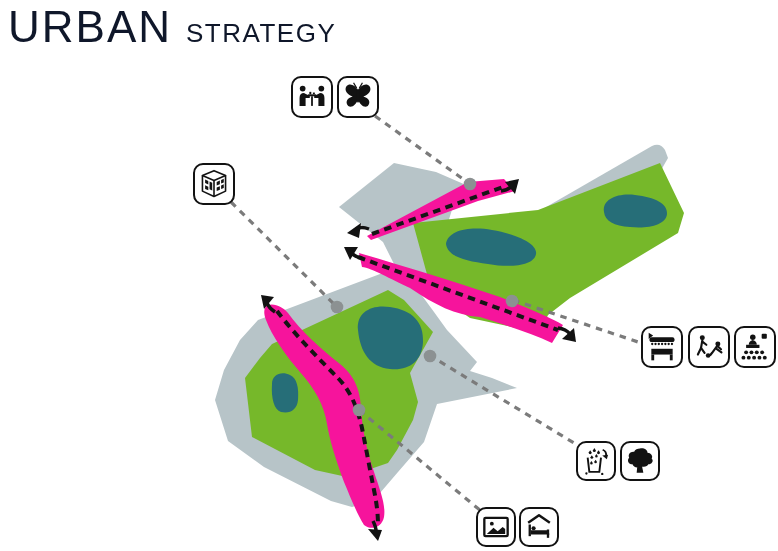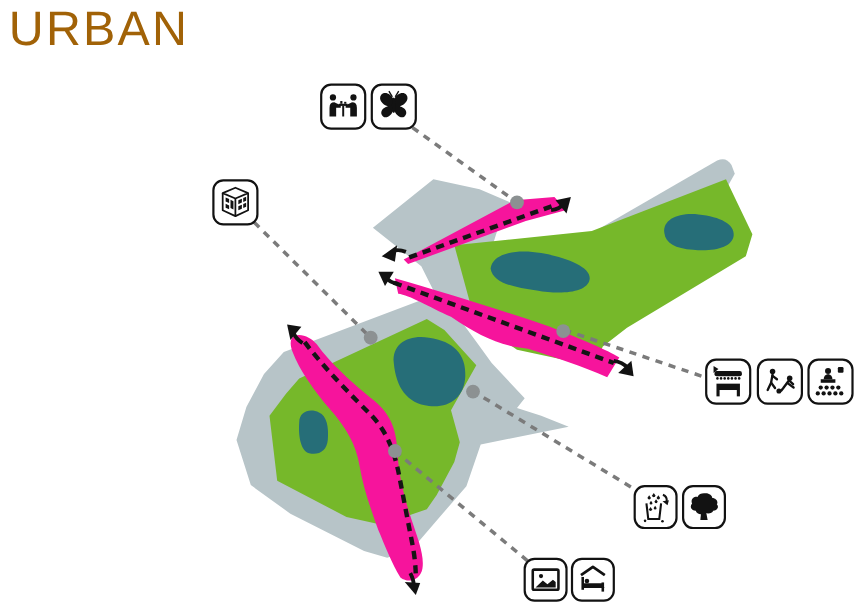--- a/index.html
+++ b/index.html
@@ -2,39 +2,40 @@
 <html><head>
 <meta charset="utf-8">
 <style>
   html,body{margin:0;padding:0;}
   body{
     width:778px;height:551px;position:relative;background:#ffffff;
     font-family:"Liberation Sans", sans-serif;overflow:hidden;
   }
   .title{
     position:absolute;left:8px;top:2px;display:flex;align-items:baseline;gap:14px;
-    color:#a16207;white-space:nowrap;
+    color:#0f172a;white-space:nowrap;
   }
   .title .main{font-size:44px;font-weight:300;letter-spacing:2px;}
   .title .sub{font-size:26px;font-weight:300;letter-spacing:1.5px;}
   svg.map{position:absolute;left:0;top:0;}
   .icon-box{
     position:absolute;width:42px;height:42px;background:#ffffff;
     border:2.6px solid #121212;border-radius:10px;
     display:flex;align-items:center;justify-content:center;box-sizing:border-box;
   }
   .icon-box svg{display:block;}
   .ink{fill:#121212;}
   .stk{stroke:#121212;fill:none;}
 </style>
 </head>
 <body>
 
 <div class="title">
   <span class="main">URBAN</span>
+  <span class="sub">STRATEGY</span>
 </div>
 
 <svg class="map" width="778" height="551" viewBox="0 0 778 551">
 
   <g>
     <path fill="#b7c4c8" d="M339,207 L394,163 L436,172 L466,185 L456,197 L430,280 L415,300 L402,280 L383,242 Z"></path>
     <path fill="#b7c4c8" d="M534,214 L652,146 Q660,142 665,150 L668,158 L660,172 L545,222 Z"></path>
     <path fill="#b7c4c8" d="M258,320 L388,271 L412,282 L434,312 L447,330 L477,362 L470,371 L492,378 L517,388
          L437,404 L424,442 L398,472 L374,500 L352,507 L331,501 L264,467 L228,441 L215,400
          L224,370 L240,340 Z"></path>

